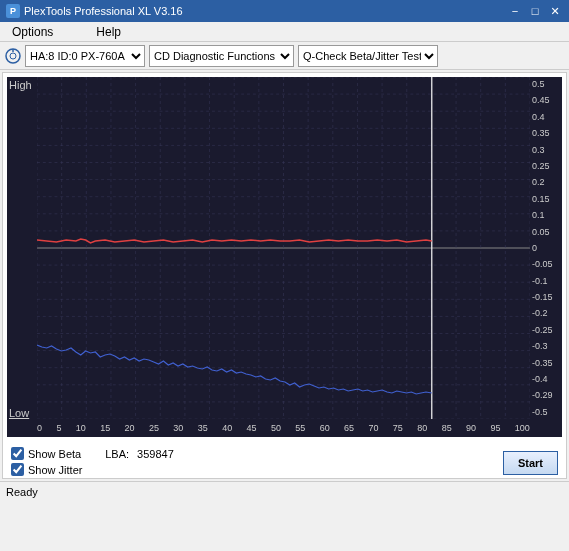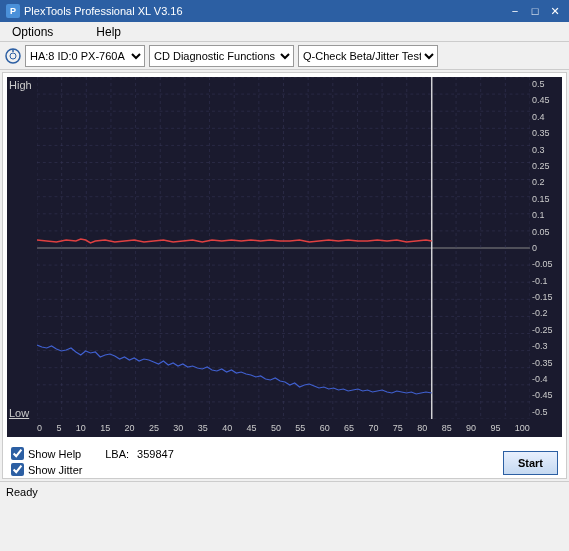--- a/index.html
+++ b/index.html
@@ -305,21 +305,21 @@
       <span>0.05</span>
       <span>0</span>
       <span>-0.05</span>
       <span>-0.1</span>
       <span>-0.15</span>
       <span>-0.2</span>
       <span>-0.25</span>
       <span>-0.3</span>
       <span>-0.35</span>
       <span>-0.4</span>
-      <span>-0.45</span>
+      <span>-0.29</span>
       <span>-0.5</span>
     </div>
 
     <div class="chart-inner">
       <svg id="chart-svg" viewBox="0 0 507 342" preserveAspectRatio="none" xmlns="http://www.w3.org/2000/svg">
 
         <line x1="0" y1="0" x2="507" y2="0" class="grid-line"></line>
         <line x1="0" y1="17.1" x2="507" y2="17.1" class="grid-line"></line>
         <line x1="0" y1="34.2" x2="507" y2="34.2" class="grid-line"></line>
         <line x1="0" y1="51.3" x2="507" y2="51.3" class="grid-line"></line>
@@ -410,21 +410,21 @@
       <span>90</span>
       <span>95</span>
       <span>100</span>
     </div>
   </div>
 
   <div style="display:flex; align-items:flex-start; justify-content:space-between; padding: 6px 8px 2px 8px;">
     <div style="display:flex; flex-direction:column; gap:3px;">
       <div class="checkbox-item">
         <input type="checkbox" checked="" style="">
-        <label>Show Help</label>
+        <label>Show Beta</label>
         <span style="margin-left:20px; font-size:11px;">LBA:</span>
         <span style="margin-left:4px; font-size:11px; font-weight:normal;">359847</span>
       </div>
       <div class="checkbox-item">
         <input type="checkbox" checked="" style="">
         <label>Show Jitter</label>
       </div>
     </div>
     <div style="display:flex; align-items:center; gap:6px; padding-top:4px;">
       <button class="btn btn-primary">Start</button>

